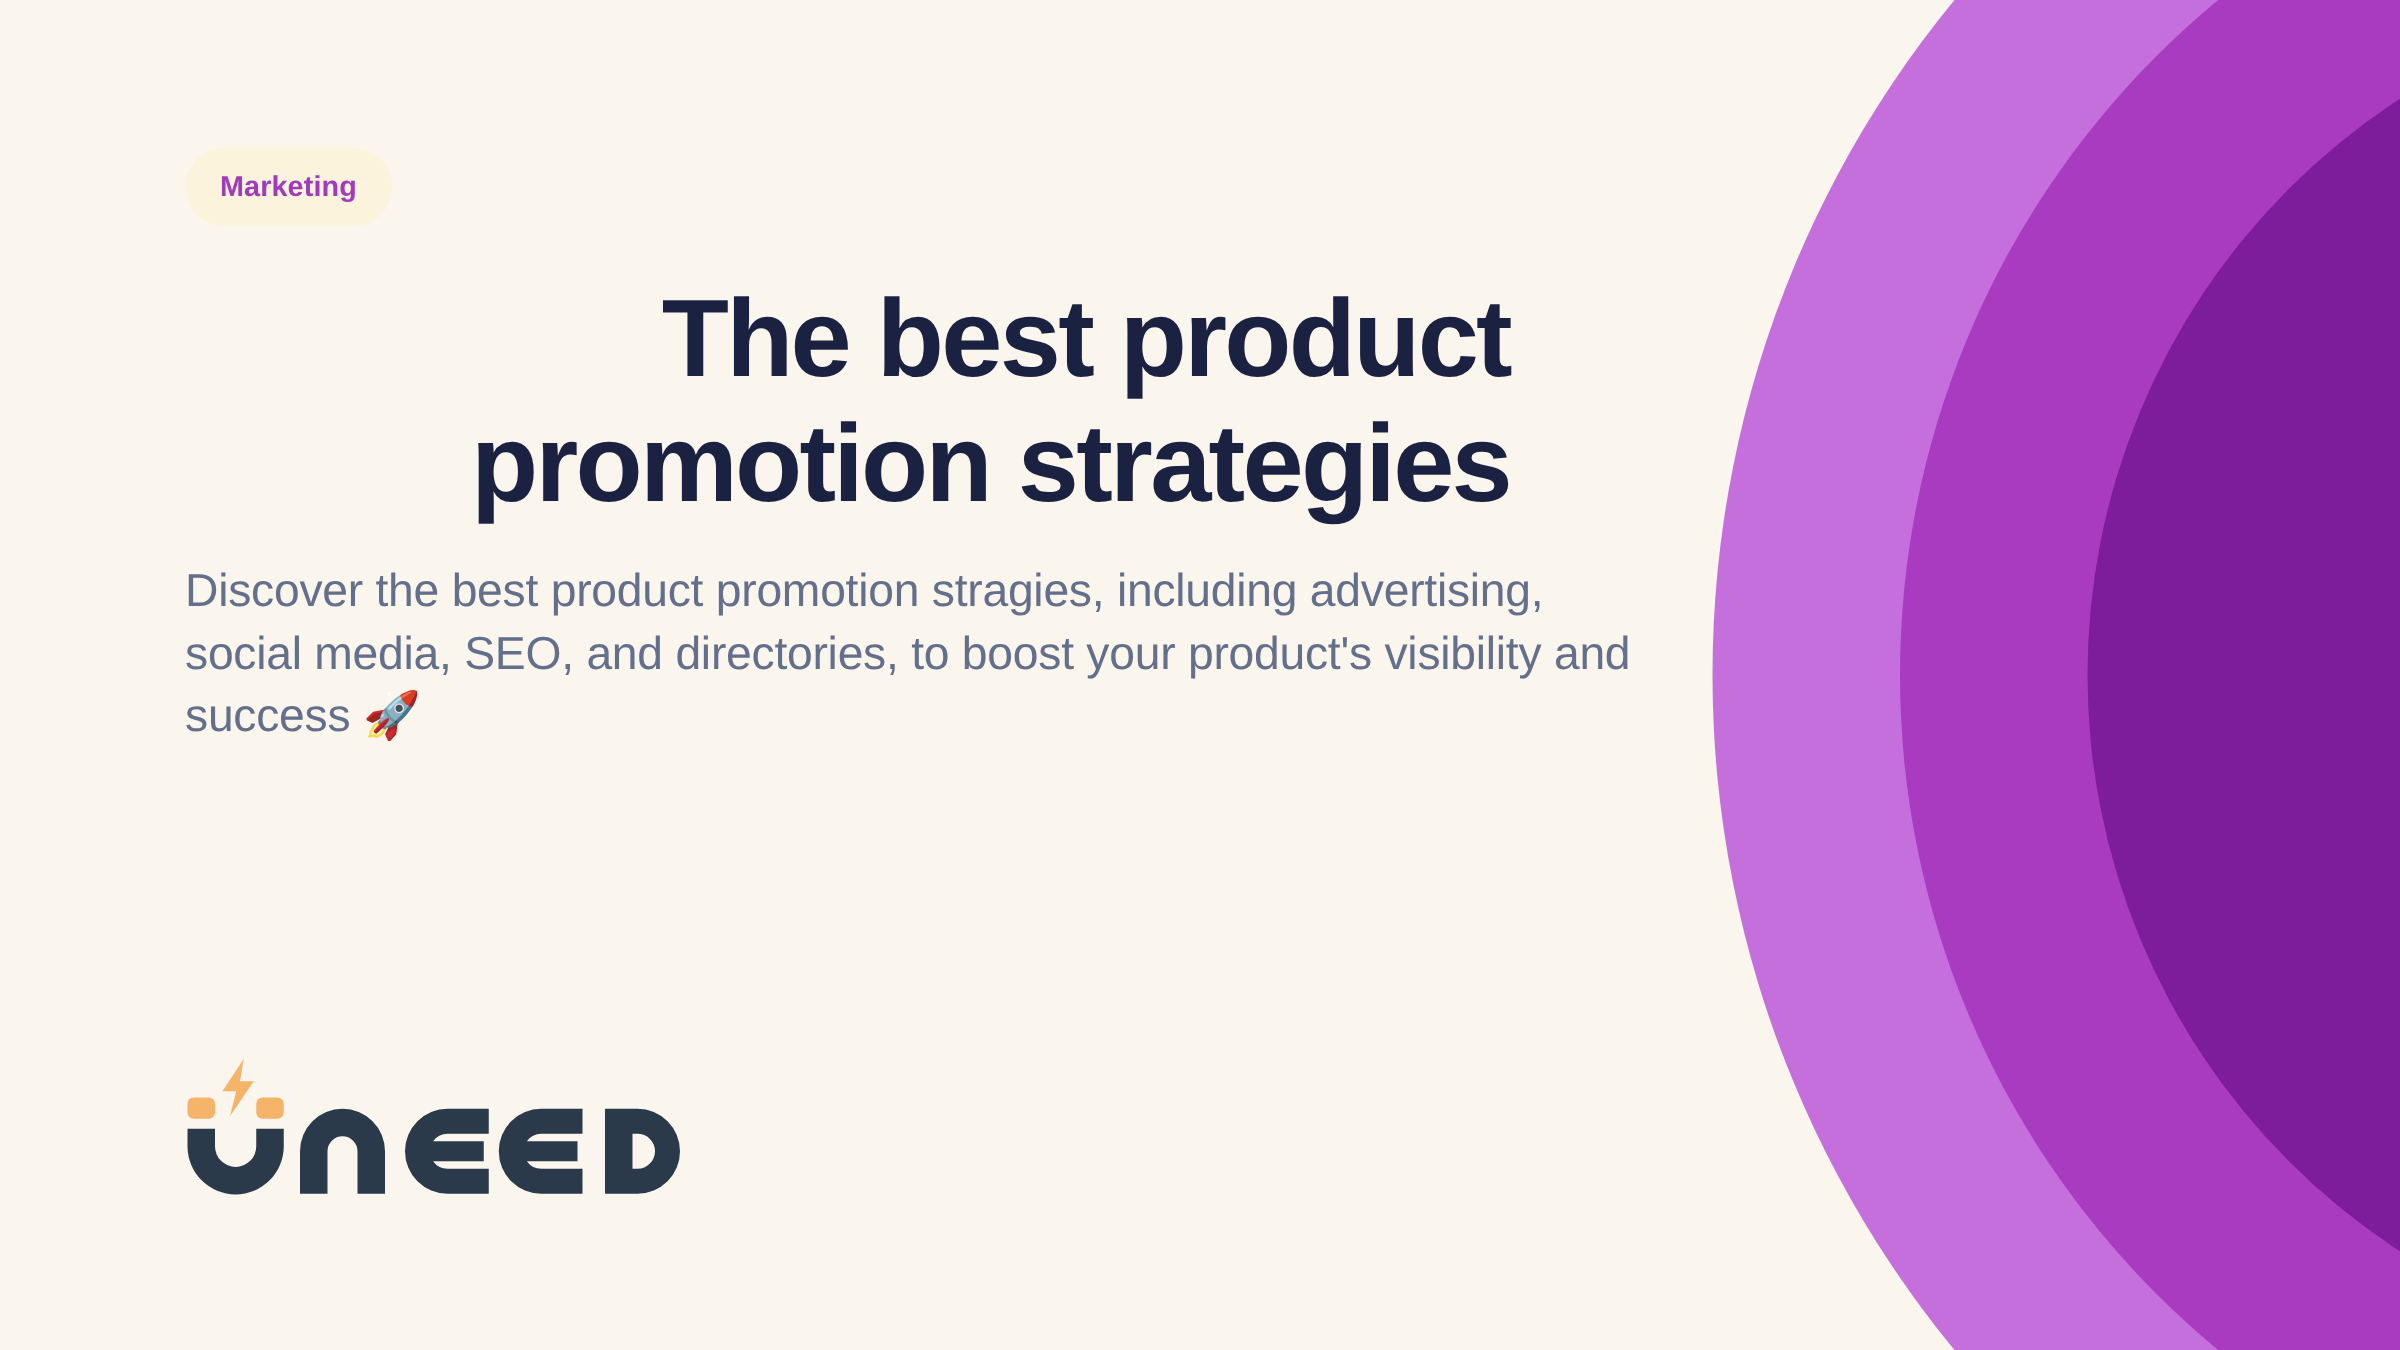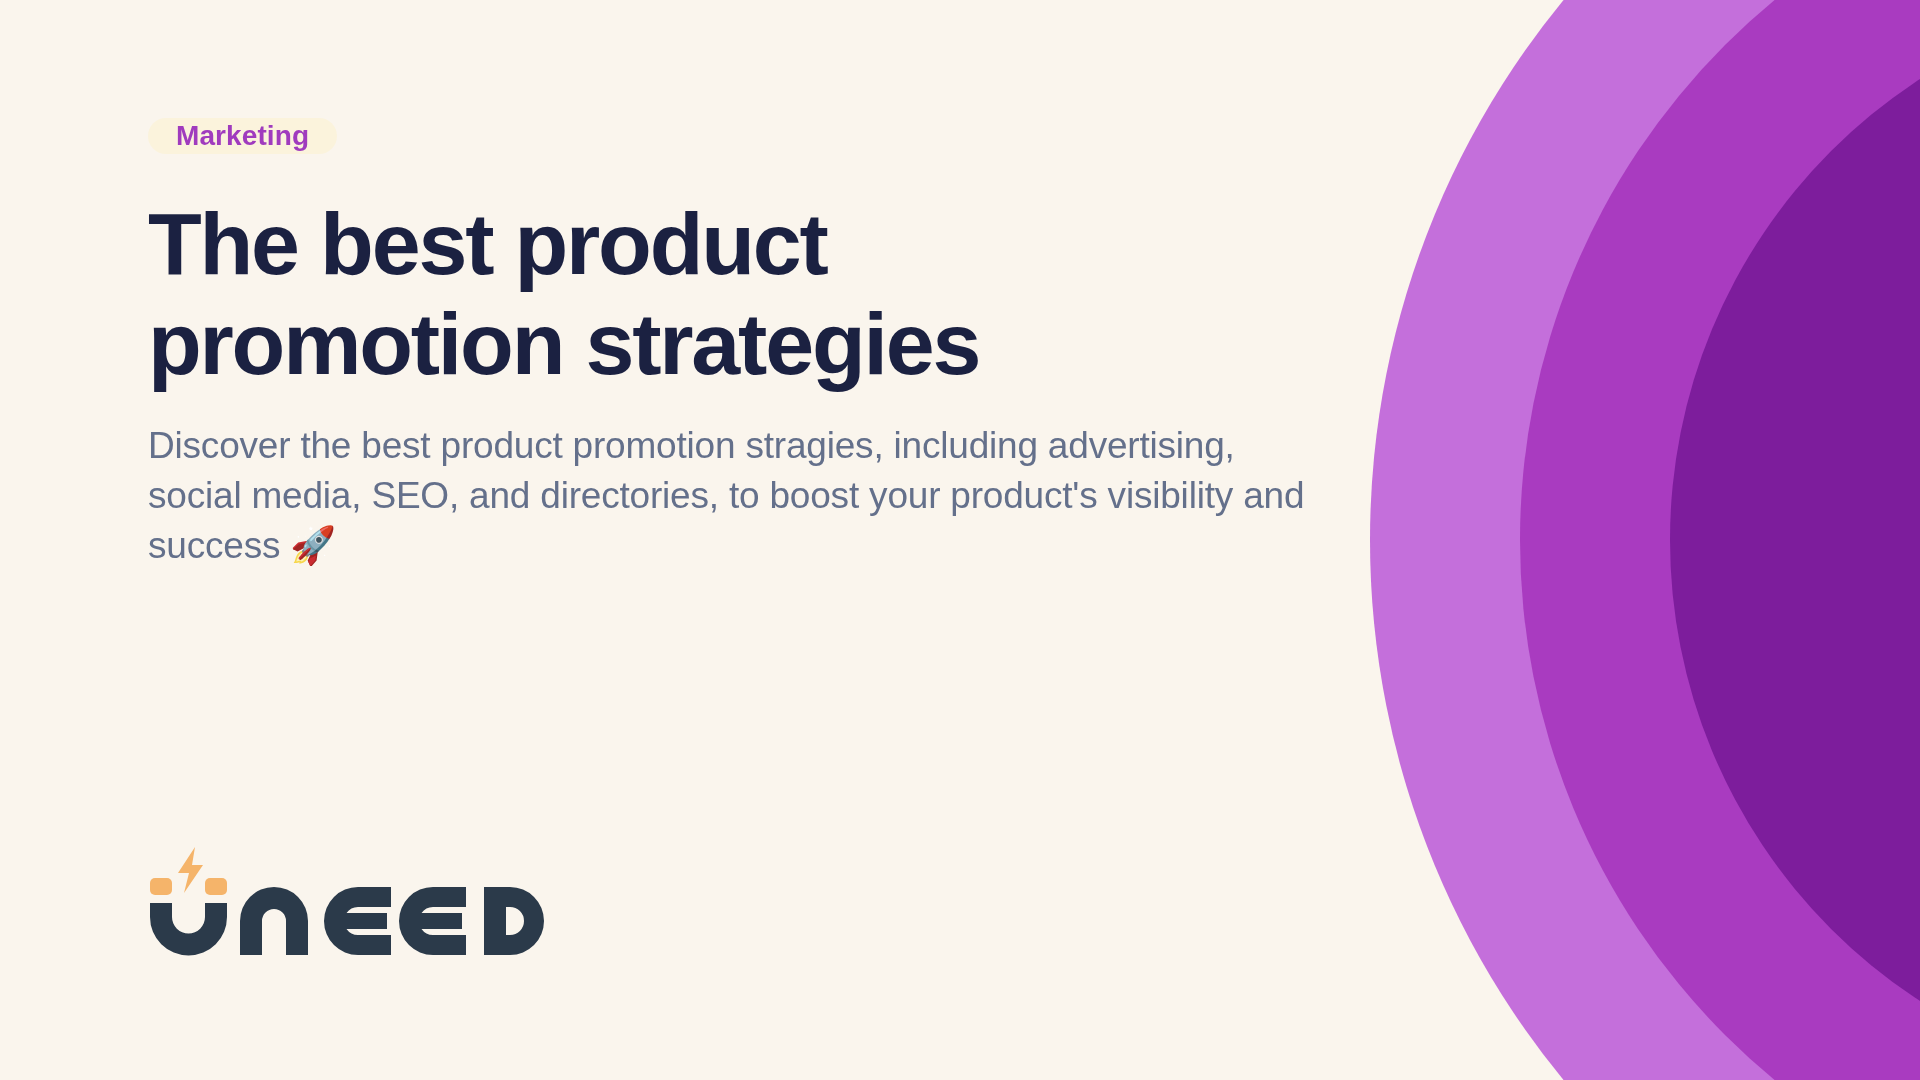--- a/index.html
+++ b/index.html
@@ -36,40 +36,41 @@
     left:148px;
     top:118px;
     width:1180px;
   }
 
   
   #badge {
     display:inline-flex;
     align-items:center;
     justify-content:center;
-    height:36px;
+    height:63px;
     padding:0 28px;
     border-radius:999px;
     background:#FBF3DC;
     color:#A03BBE;
-    font-size:28px;
+    font-size:23px;
     font-weight:700;
     letter-spacing:0.1px;
     line-height:1;
   }
 
   
   #headline {
     margin-top:40px;
     font-size:88px;
     line-height:1.14;
     font-weight:700;
     letter-spacing:-2.2px;
     color:#1B2141;
     max-width:1060px;
+    text-align:right;
   }
 
   
   #subtitle {
     margin-top:26px;
     font-size:37px;
     line-height:1.36;
     font-weight:400;
     color:#64708B;
     max-width:1160px;

